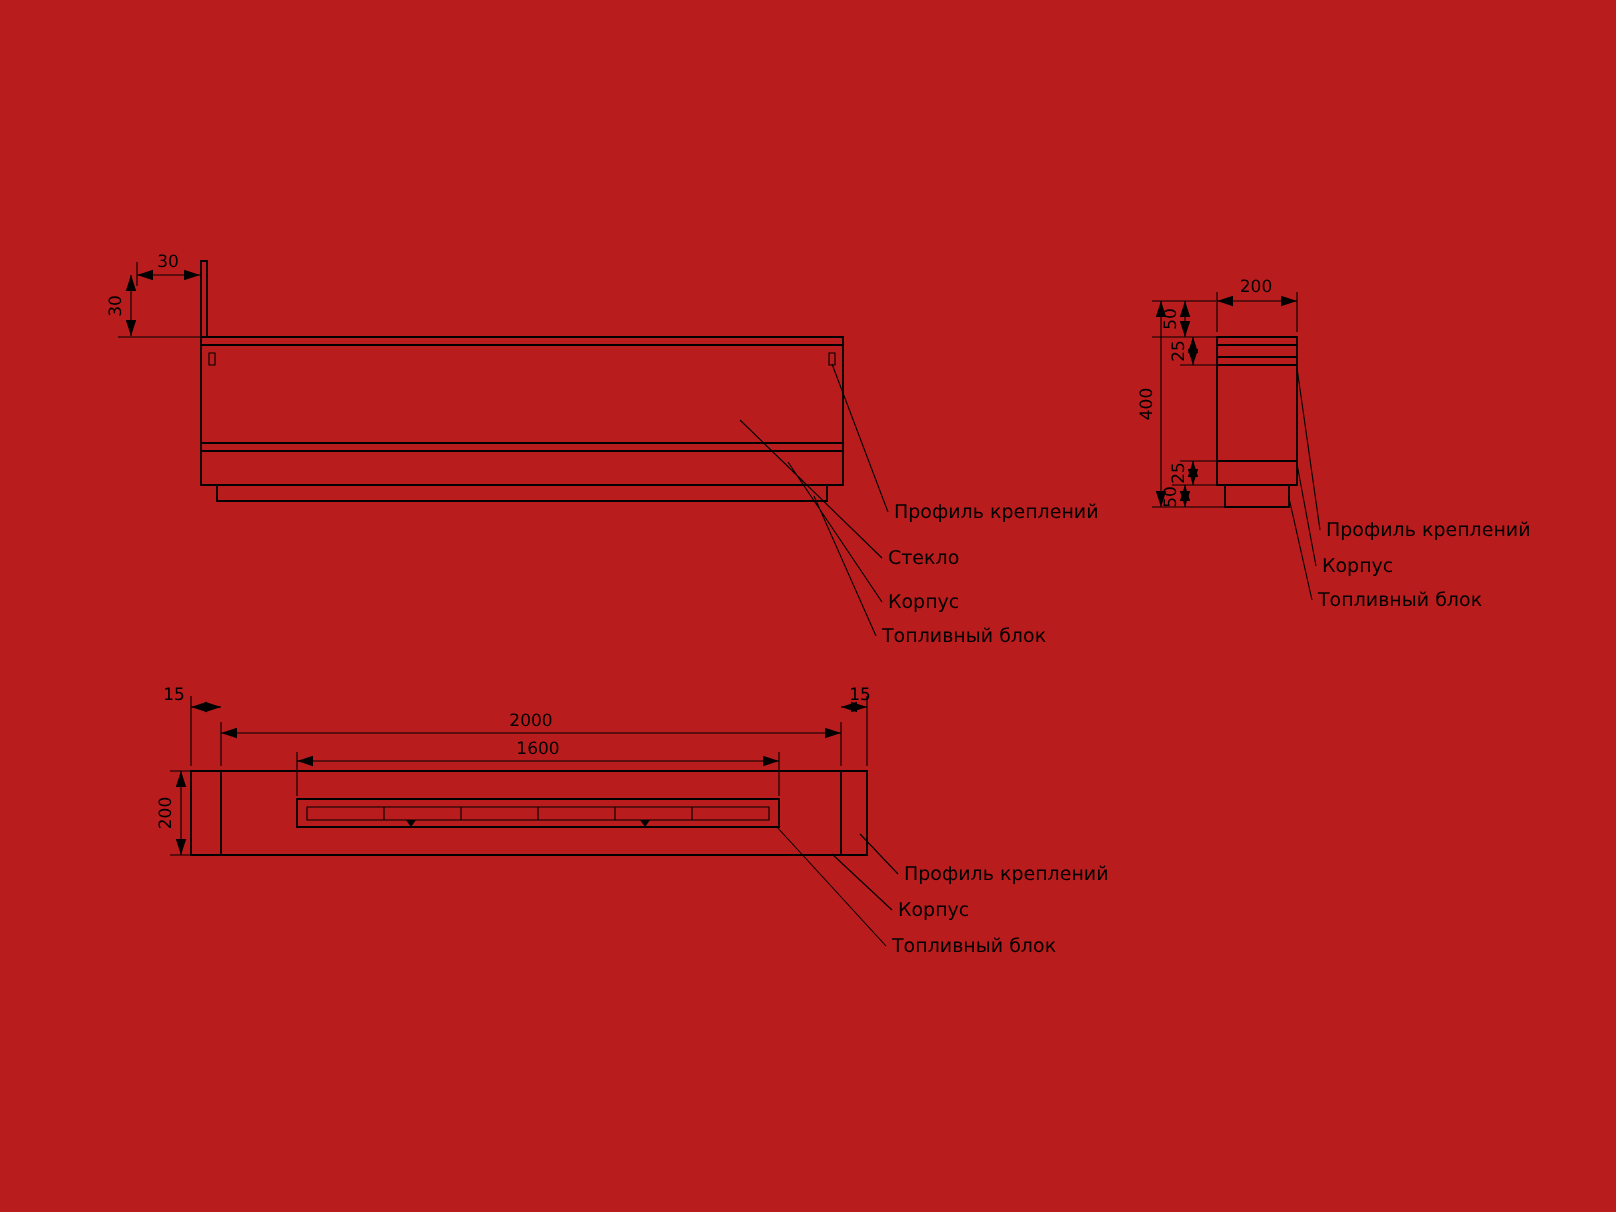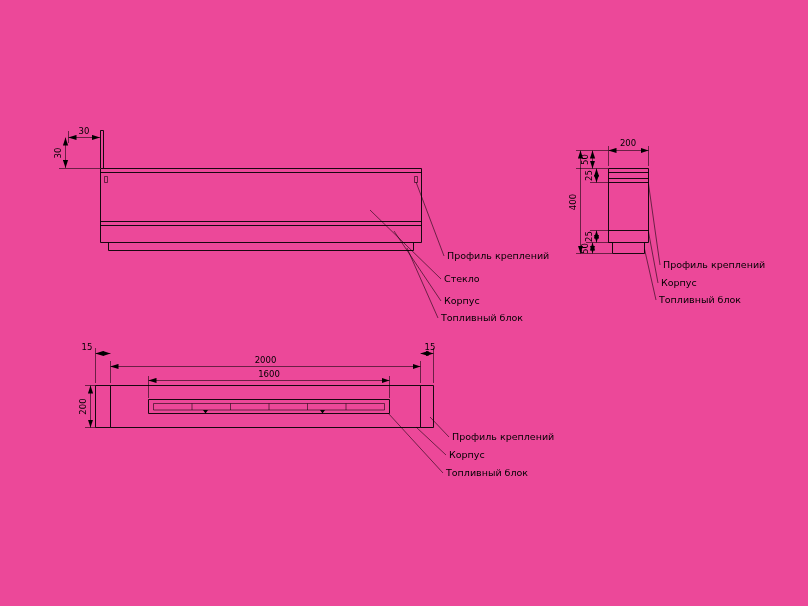--- a/index.html
+++ b/index.html
@@ -1,16 +1,16 @@
 <!DOCTYPE html>
 <html><head>
 <meta charset="utf-8">
 <style>
   html,body{margin:0;padding:0;background:#ffffff;}
-  .stage{position:relative;width:808px;height:606px;background:#ec4899;overflow:hidden;
+  .stage{position:relative;width:808px;height:606px;background:#b91c1c;overflow:hidden;
          font-family:"DejaVu Sans","Liberation Sans",sans-serif;}
   svg{display:block;}
   .ln{stroke:#000;stroke-width:0.9;fill:none;}
   .thin{stroke:#000;stroke-width:0.55;fill:none;}
   .dim{stroke:#000;stroke-width:0.55;fill:none;marker-start:url(#arr);marker-end:url(#arr);}
   .leader{stroke:#000;stroke-width:0.55;fill:none;}
   .dimtxt{font-size:8.5px;fill:#000;}
   .lbl{font-size:9.5px;fill:#000;}
   .fillblk{fill:#000;stroke:none;}
 </style>

